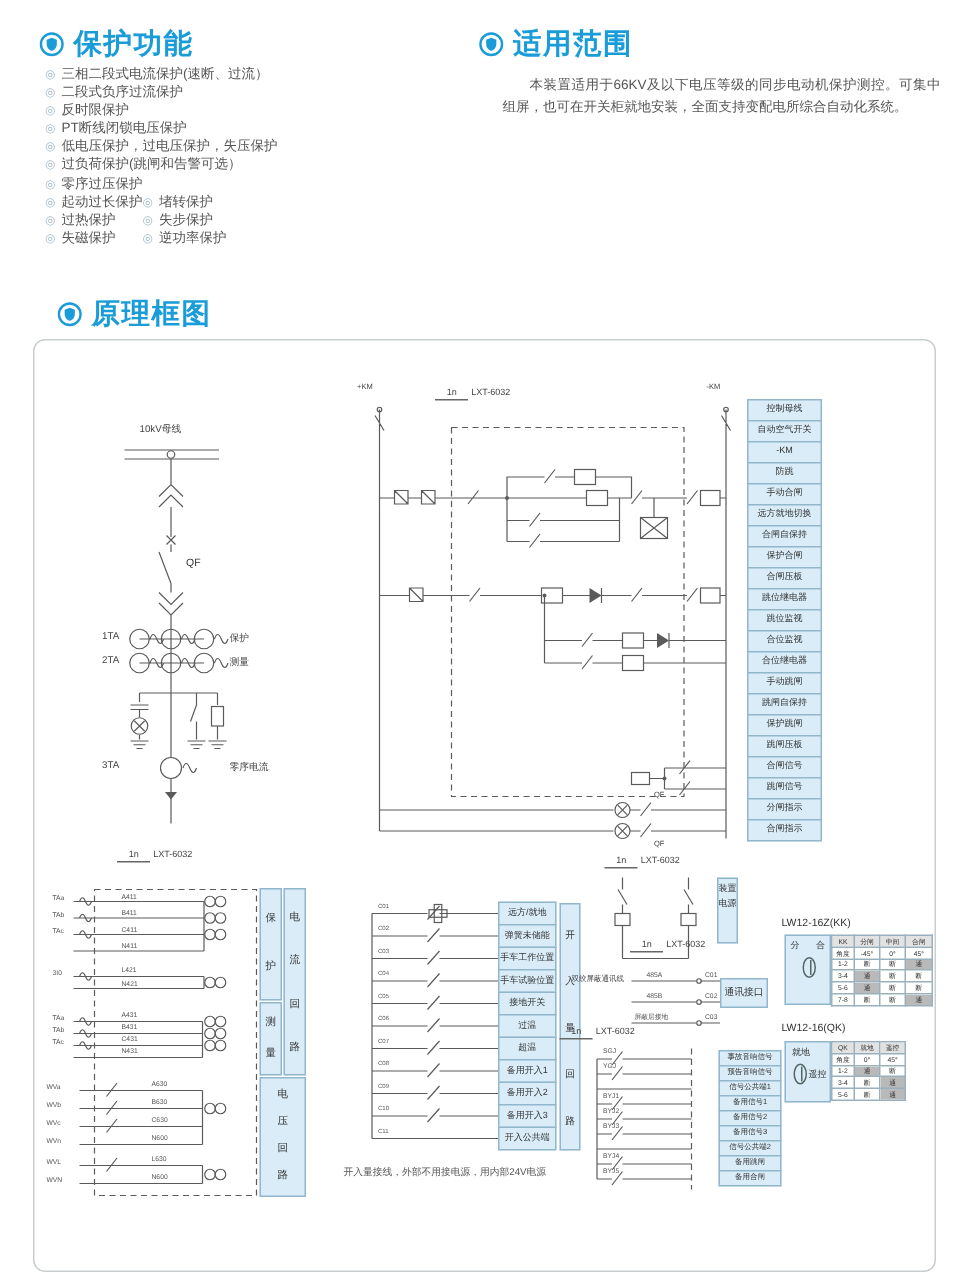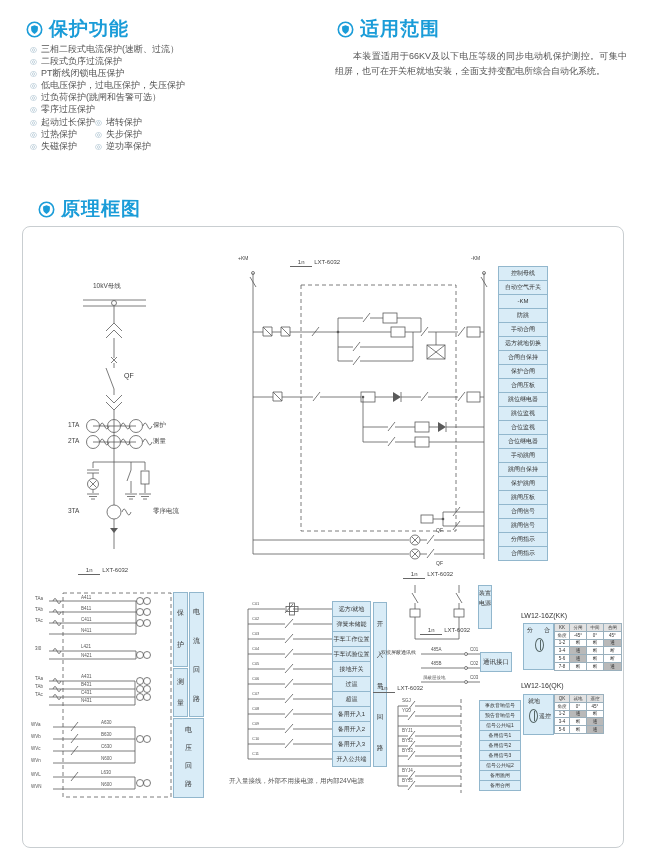--- a/index.html
+++ b/index.html
@@ -48,38 +48,39 @@
 
 <div id="page">
 
   <div class="sechead" style="left:26px;top:16px;">
     <svg width="17" height="17" viewBox="0 0 17 17">
         <circle cx="8.5" cy="8.5" r="7.2" fill="none" stroke="#1a9cd8" stroke-width="1.6"></circle>
         <path d="M8.5 4.2 L11.9 5.5 V8.1 C11.9 10.7 10.3 12.2 8.5 12.9 C6.7 12.2 5.1 10.7 5.1 8.1 V5.5 Z" fill="#1a9cd8"></path>
       </svg>
     <span>保护功能</span>
   </div>
-  <div class="sechead" style="left:337px;top:16px;justify-content:space-between;">
+  <div class="sechead" style="left:319px;top:16px;justify-content:space-between;">
     <svg width="17" height="17" viewBox="0 0 17 17">
         <circle cx="8.5" cy="8.5" r="7.2" fill="none" stroke="#1a9cd8" stroke-width="1.6"></circle>
         <path d="M8.5 4.2 L11.9 5.5 V8.1 C11.9 10.7 10.3 12.2 8.5 12.9 C6.7 12.2 5.1 10.7 5.1 8.1 V5.5 Z" fill="#1a9cd8"></path>
       </svg>
     <span>适用范围</span>
   </div>
   <div class="sechead" style="left:38px;top:196px;">
     <svg width="17" height="17" viewBox="0 0 17 17">
         <circle cx="8.5" cy="8.5" r="7.2" fill="none" stroke="#1a9cd8" stroke-width="1.6"></circle>
         <path d="M8.5 4.2 L11.9 5.5 V8.1 C11.9 10.7 10.3 12.2 8.5 12.9 C6.7 12.2 5.1 10.7 5.1 8.1 V5.5 Z" fill="#1a9cd8"></path>
       </svg>
     <span>原理框图</span>
   </div>
 
   <div class="plist">
     <div class="prow"><span>三相二段式电流保护(速断、过流）</span></div>
     <div class="prow"><span>二段式负序过流保护</span></div>
+    <div class="prow"><span>反时限保护</span></div>
     <div class="prow"><span>PT断线闭锁电压保护</span></div>
     <div class="prow"><span>低电压保护，过电压保护，失压保护</span></div>
     <div class="prow"><span>过负荷保护(跳闸和告警可选）</span></div>
     <div class="prow"><span>零序过压保护</span></div>
     <div class="prow"><span>起动过长保护</span><span class="c2">堵转保护</span></div>
     <div class="prow"><span>过热保护</span><span class="c2">失步保护</span></div>
     <div class="prow"><span>失磁保护</span><span class="c2">逆功率保护</span></div>
   </div>
 
   <p class="scopetext">本装置适用于66KV及以下电压等级的同步电动机保护测控。可集中组屏，也可在开关柜就地安装，全面支持变配电所综合自动化系统。</p>

